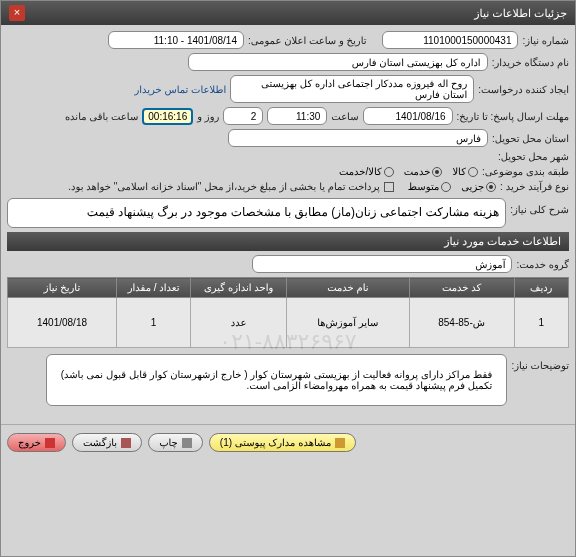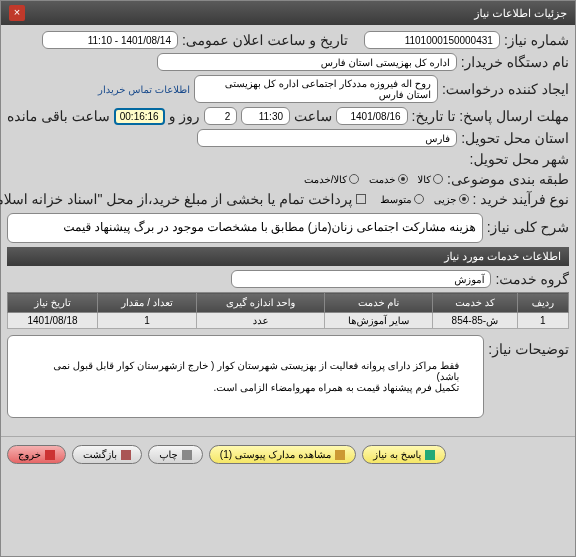--- a/index.html
+++ b/index.html
@@ -44,21 +44,21 @@
   padding: 6px;
 }
 .row {
   display: flex;
   align-items: center;
   margin-bottom: 4px;
   gap: 4px;
 }
 .label {
   white-space: nowrap;
-  font-size: 14px;
+  font-size: 10px;
   color: #222;
 }
 .field {
   background: #fff;
   border: 1px solid #888;
   border-radius: 6px;
   padding: 2px 6px;
   font-size: 10px;
   min-height: 18px;
   display: inline-flex;
@@ -80,21 +80,21 @@
   padding: 1px 4px;
   font-size: 10px;
 }
 .radio-group {
   display: inline-flex;
   gap: 10px;
   align-items: center;
 }
 .radio-item {
   display: inline-flex;
-  align-items: flex-start;
+  align-items: center;
   gap: 2px;
   font-size: 10px;
 }
 .radio-dot {
   width: 10px;
   height: 10px;
   border: 1px solid #555;
   border-radius: 50%;
   display: inline-block;
   position: relative;
@@ -138,21 +138,21 @@
 }
 table.data th {
   background: linear-gradient(to bottom, #6a6a6a, #4a4a4a);
   color: #fff;
   padding: 4px;
   border: 1px solid #888;
   font-weight: normal;
 }
 table.data td {
   background: #e8e8e8;
-  padding: 2px;
+  padding: 19px;
   border: 1px solid #aaa;
   text-align: center;
 }
 .watermark-area {
   position: relative;
   margin-top: 4px;
 }
 .watermark {
   position: absolute;
   top: 50%;
@@ -162,21 +162,21 @@
   color: rgba(0,0,0,0.1);
   pointer-events: none;
   z-index: 0;
   white-space: nowrap;
   direction: ltr;
 }
 .notes-box {
   background: #fff;
   border: 1px solid #888;
   border-radius: 6px;
-  padding: 24px;
+  padding: 14px;
   font-size: 10px;
   min-height: 48px;
   position: relative;
   z-index: 1;
 }
 .footer {
   display: flex;
   gap: 6px;
   padding: 8px 6px;
   justify-content: flex-end;
@@ -338,24 +338,20 @@
         <div class="notes-box" style="white-space:pre-line">فقط مراکز دارای پروانه فعالیت از بهزیستی شهرستان کوار ( خارج ازشهرستان  کوار  قابل قبول نمی باشد)
 تکمیل فرم پیشنهاد قیمت به همراه مهروامضاء الزامی است.</div>
       </div>
       <div class="watermark">۰۲۱-۸۸۳۲۶۹۶۷</div>
     </div>
 
   </div>
 
   <div class="footer">
     <span class="btn yellow">
-      <span class="icon-sq icon-reply"></span>
-      <span>پاسخ به نیاز</span>
-    </span>
-    <span class="btn yellow">
       <span class="icon-sq icon-attach"></span>
       <span>مشاهده مدارک پیوستی (1)</span>
     </span>
     <span class="btn">
       <span class="icon-sq icon-print"></span>
       <span>چاپ</span>
     </span>
     <span class="btn">
       <span class="icon-sq icon-back"></span>
       <span>بازگشت</span>

